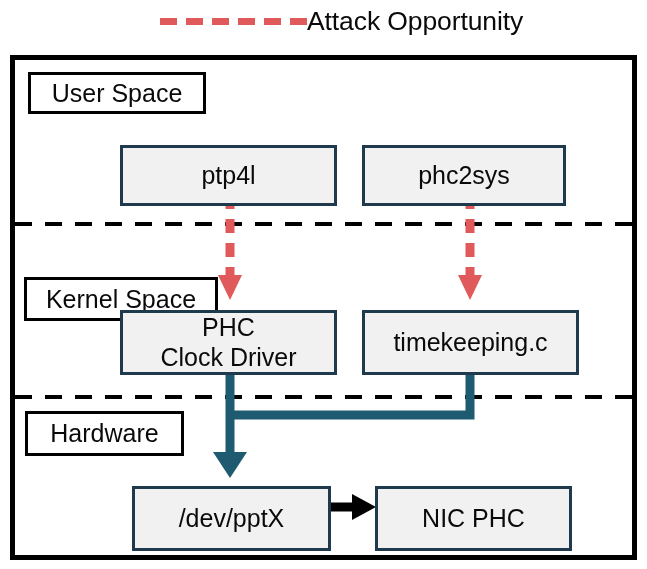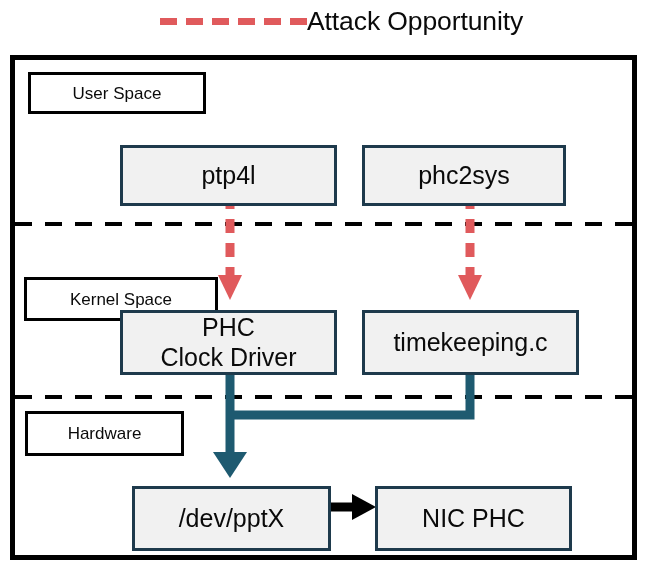--- a/index.html
+++ b/index.html
@@ -65,21 +65,21 @@
 
   
   .zone-label {
     position: absolute;
     border: 3px solid #000000;
     background: #ffffff;
     box-sizing: border-box;
     display: flex;
     align-items: center;
     justify-content: center;
-    font-size: 17px;
+    font-size: 25px;
     color: #0a0a0a;
     white-space: nowrap;
     line-height: 1;
   }
   #zone-user    { left: 28px;  top: 72px;  width: 178px; height: 42px; }
   #zone-kernel  { left: 24px;  top: 245px; width: 194px; height: 44px; margin-top: 32px; }
   #zone-hw      { left: 25px;  top: 411px; width: 159px; height: 45px; }
 
   
   .comp-box {

